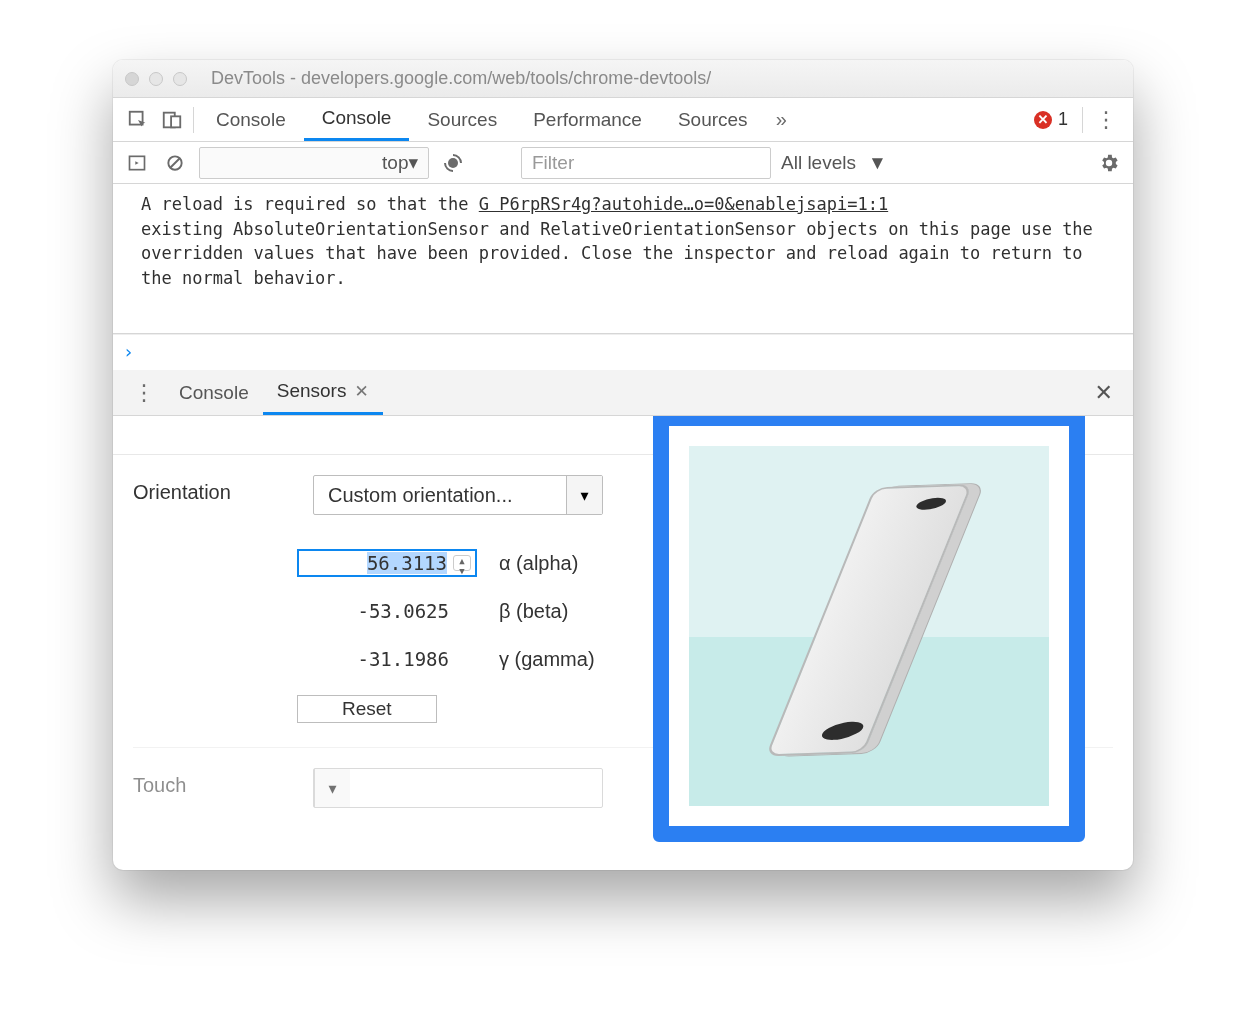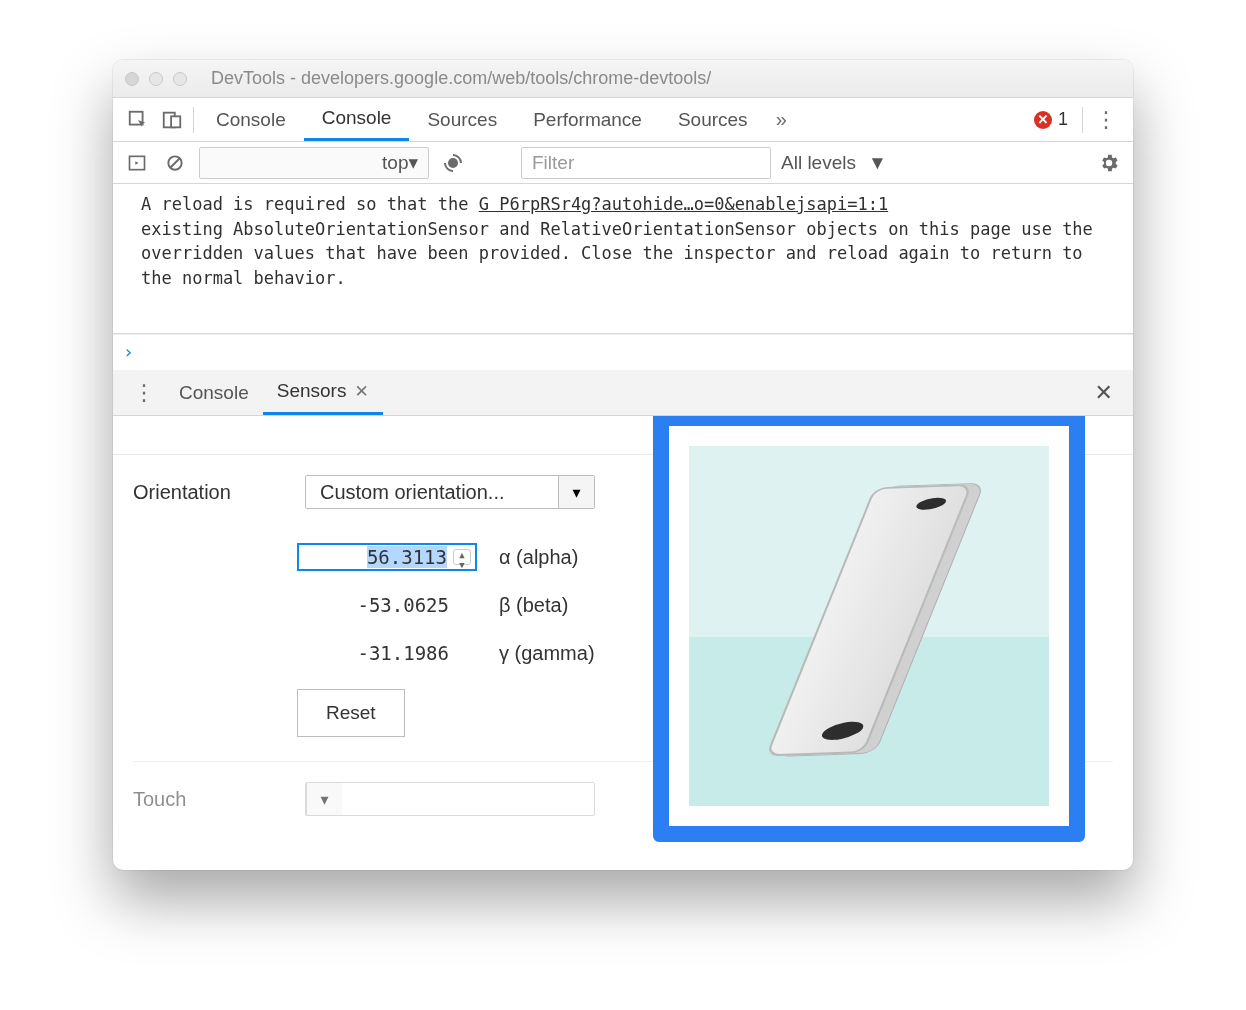--- a/index.html
+++ b/index.html
@@ -101,45 +101,45 @@
   }
   .drawer-tabs .kebab2 { padding:0 10px; color:#6b6b6b; font-size:22px; }
   .drawer-tab { padding:0 14px; height:100%; display:flex; align-items:center; gap:8px;}
   .drawer-tab.active { color:#333; border-bottom:3px solid #0c87f0; font-weight:500; }
   .drawer-tab .close-x { font-size:17px; color:#777; }
   .drawer-close { margin-left:auto; font-size:22px; color:#555; padding:0 10px; }
 
   
   .sensors-panel { position:relative; flex:1; overflow:hidden; padding-top:30px; }
   .sensors-inner { padding: 20px 20px 0 20px; border-top:1px solid #e8e8e8; margin-top: 8px; }
-  .field-row { display:flex; align-items:flex-start; gap:32px; margin-bottom: 24px; }
+  .field-row { display:flex; align-items:flex-start; gap:40px; margin-bottom: 24px; }
   .field-label { width:140px; font-size:20px; color:#333; padding-top:6px; }
   .dropdown {
-    height:34px; min-width:290px; border:1px solid #bdbdbd; border-radius:2px;
+    height:40px; min-width:290px; border:1px solid #bdbdbd; border-radius:2px;
     display:flex; align-items:center; background:#fff;
   }
   .dropdown .dd-text { flex:1; padding:0 14px; font-size:20px; color:#333; }
   .dropdown .dd-caret { width:36px; height:100%; border-left:1px solid #bdbdbd; display:flex; align-items:center; justify-content:center; background:#f5f5f5; }
 
   .orient-values { margin-left: 164px; }
   .val-row { display:flex; align-items:center; gap:22px; height:48px; }
   .num-box {
     width:180px; height:28px; border:1px solid #bdbdbd; text-align:right;
     padding:0 28px 0 10px; font-family: Menlo, monospace; font-size:19px; color:#333;
     display:flex; align-items:center; justify-content:flex-end; position:relative; background:#fff;
   }
   .num-box.focused { border:2px solid #0c87f0; }
   .num-box.focused .sel { background:#b3d7ff; }
   .num-box .spin { position:absolute; right:4px; top:4px; bottom:4px; width:18px; border:1px solid #ccc; border-radius:3px; display:flex; flex-direction:column; }
   .num-box .spin div { flex:1; display:flex; align-items:center; justify-content:center; font-size:9px; color:#666; }
   .num-static { width:180px; text-align:right; font-family: Menlo, monospace; font-size:19px; color:#333; padding-right:28px; }
   .greek-label { font-size:20px; color:#333; }
 
   .reset-btn {
-    margin-left:164px; margin-top:12px; height:48px; padding:0 28px;
+    margin-left:164px; margin-top:12px; height:28px; padding:0 44px;
     border:1px solid #bdbdbd; background:#fff; font-size:19px; color:#333;
     display:inline-flex; align-items:center;
   }
 
   .touch-row { border-top:1px solid #e8e8e8; padding-top:20px; margin-top:24px; opacity:0.55; }
 
   
   .orient-visual {
     position:absolute; right:48px; top:-6px;
     width:432px; height:432px;

